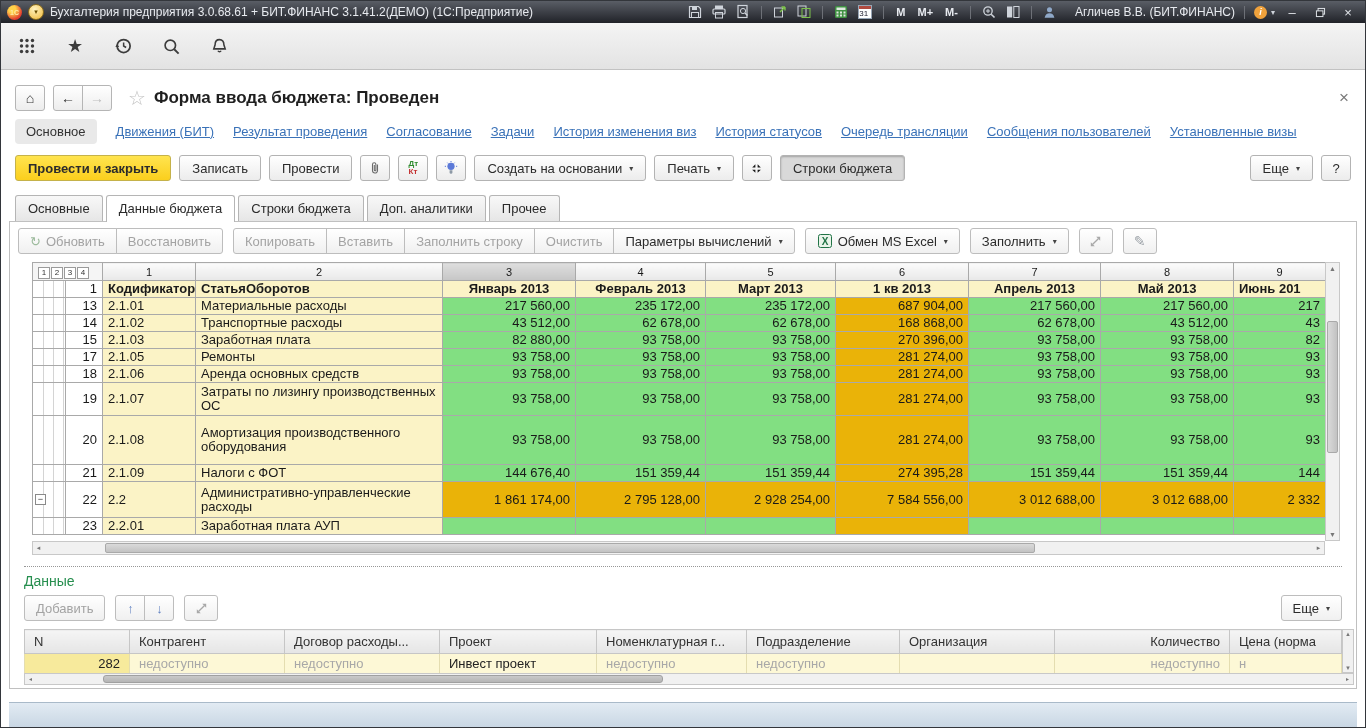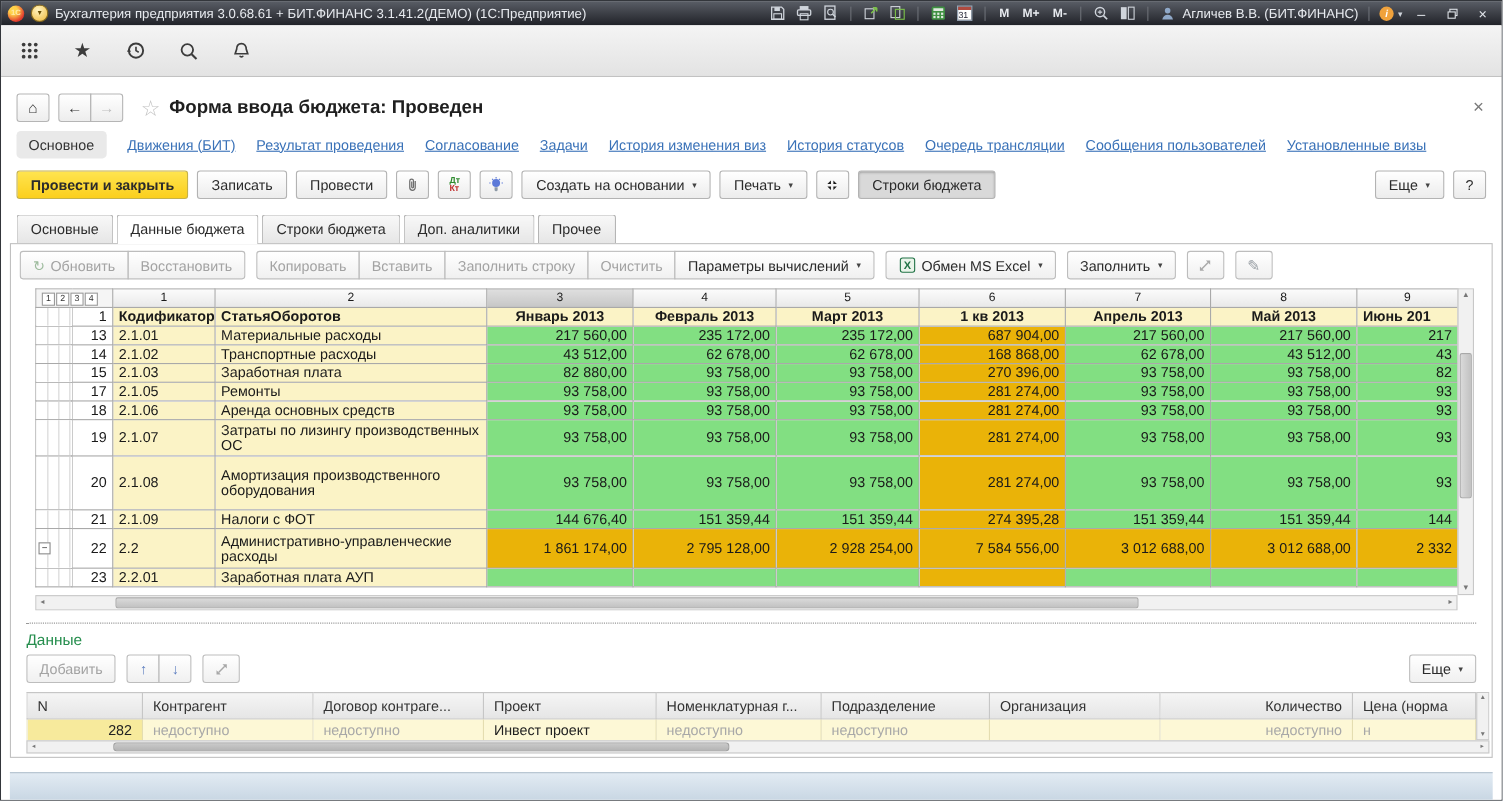--- a/index.html
+++ b/index.html
@@ -8,21 +8,21 @@
 
   
   .titlebar{height:22px;flex:none;background:linear-gradient(#5a5e66,#202228);display:flex;align-items:center;padding:0 6px;gap:6px;color:#dfe3e8;font-size:12px;}
   .logo1c{width:15px;height:15px;border-radius:50%;background:radial-gradient(circle at 35% 30%,#ffd24a 25%,#e23b2e 70%);color:#ffe9a8;font-size:7px;font-weight:bold;display:flex;align-items:center;justify-content:center;flex:none;}
   .sysmenu{width:14px;height:14px;border-radius:50%;background:radial-gradient(circle at 40% 30%,#fff3c0,#f0b93a);color:#6b4e00;font-size:7px;display:flex;align-items:center;justify-content:center;flex:none;border:1px solid #8a6d1f;}
   .tb-title{white-space:nowrap;overflow:hidden;color:#e7eaef;text-align:right;}
   .tb-spacer{flex:1;}
   .ti{width:18px;height:16px;display:flex;align-items:center;justify-content:center;flex:none;}
   .mbtn{font-weight:bold;font-size:11px;color:#e8ebf0;width:auto;padding:0 3px;}
   .tdiv{width:1px;height:13px;background:#6d7077;margin:0 3px;flex:none;}
-  .userbox{display:flex;align-items:center;gap:4px;white-space:nowrap;font-size:12px;color:#e7eaef;text-align:center;}
+  .userbox{display:flex;align-items:center;gap:16px;white-space:nowrap;font-size:12px;color:#e7eaef;text-align:center;}
   .info-btn{display:flex;align-items:center;gap:2px;}
   .info-circle{width:13px;height:13px;border-radius:50%;background:#f0a23c;color:#fff;font-weight:bold;font-size:9px;display:flex;align-items:center;justify-content:center;font-style:italic;}
   .wbtn{width:22px;height:16px;display:flex;align-items:center;justify-content:center;color:#e3e6eb;font-size:13px;}
   .cal{width:14px;height:14px;box-sizing:border-box;background:linear-gradient(#b04a3f 0 3px,#fff 3px);border:1px solid #97a5b5;font-size:8px;color:#223;display:flex;align-items:flex-end;justify-content:flex-start;line-height:9px;}
 
   
   .toolbar2{height:46px;flex:none;background:linear-gradient(#f4f4f4,#e3e3e3);border-bottom:1px solid #c2c2c2;display:flex;align-items:center;gap:28px;padding-left:16px;color:#3c3c3c;}
   .t2i{width:20px;height:20px;display:flex;align-items:center;justify-content:center;font-size:18px;color:#3c3c3c;}
 
   
@@ -612,21 +612,21 @@
               <col style="width: 150px;">
               <col style="width: 153px;">
               <col style="width: 155px;">
               <col style="width: 175px;">
               <col style="width: 112px;">
             </colgroup>
             <tbody>
               <tr class="dt-hdr">
                 <td class="dth">N</td>
                 <td class="dth">Контрагент</td>
-                <td class="dth">Договор контраге...</td>
+                <td class="dth">Договор расходы...</td>
                 <td class="dth">Проект</td>
                 <td class="dth">Номенклатурная г...</td>
                 <td class="dth">Подразделение</td>
                 <td class="dth">Организация</td>
                 <td class="dth">Количество</td>
                 <td class="dth">Цена (норма</td>
               </tr>
               <tr class="dt-row">
                 <td class="ncell">282</td>
                 <td class="dtc na">недоступно</td>

